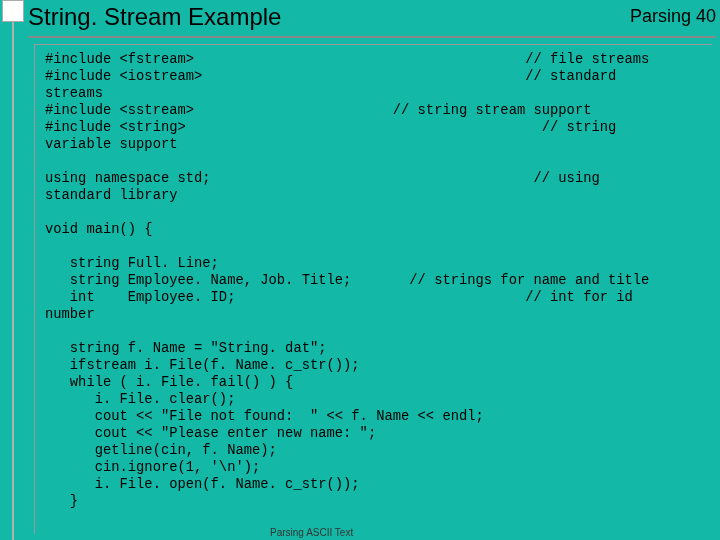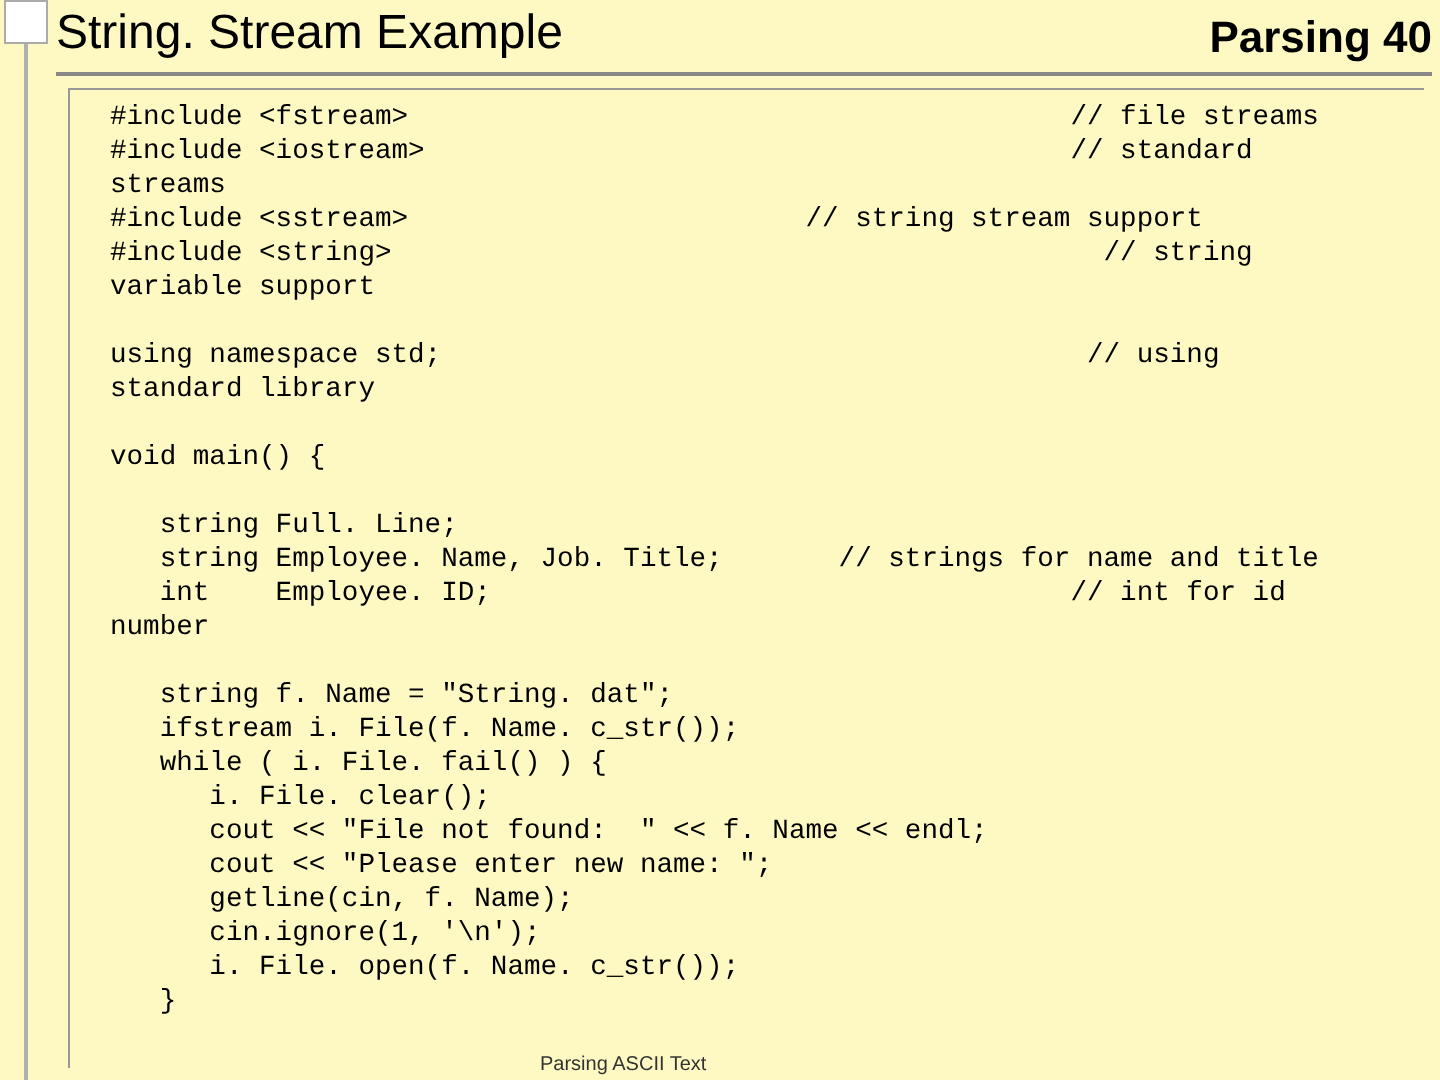--- a/index.html
+++ b/index.html
@@ -7,21 +7,21 @@
       width: 720px;
       height: 540px;
       background: #fff;
       font-family: Arial, Helvetica, sans-serif;
       position: relative;
       overflow: hidden;
     }
     .slide {
       width: 720px;
       height: 540px;
-      background: #fef9c3;
+      background: #14b8a6;
       position: relative;
     }
     .sidebar-deco {
       position: absolute;
       left: 0;
       top: 0;
       width: 28px;
       height: 540px;
     }
     .sidebar-box {
@@ -50,41 +50,40 @@
     }
     .title-text {
       font-size: 24px;
       color: #000;
       line-height: 30px;
     }
     .title-right {
       position: absolute;
       right: 4px;
       top: 4px;
-      font-size: 22px;
+      font-size: 18px;
       color: #000;
-      font-weight: bold;
     }
     .title-underline {
       position: absolute;
       left: 28px;
       top: 36px;
       width: 688px;
       height: 2px;
       background: #888;
     }
     .code-box {
       position: absolute;
       left: 34px;
       top: 44px;
       width: 678px;
       height: 490px;
       border-left: 1px solid #999;
       border-top: 1px solid #999;
-      padding: 6px 6px 6px 20px;
+      padding: 6px 6px 6px 10px;
     }
     .code {
       font-family: "Lucida Console", "Courier New", monospace;
       font-size: 13.8px;
       line-height: 17px;
       white-space: pre;
       color: #000;
     }
     .footer {
       position: absolute;

